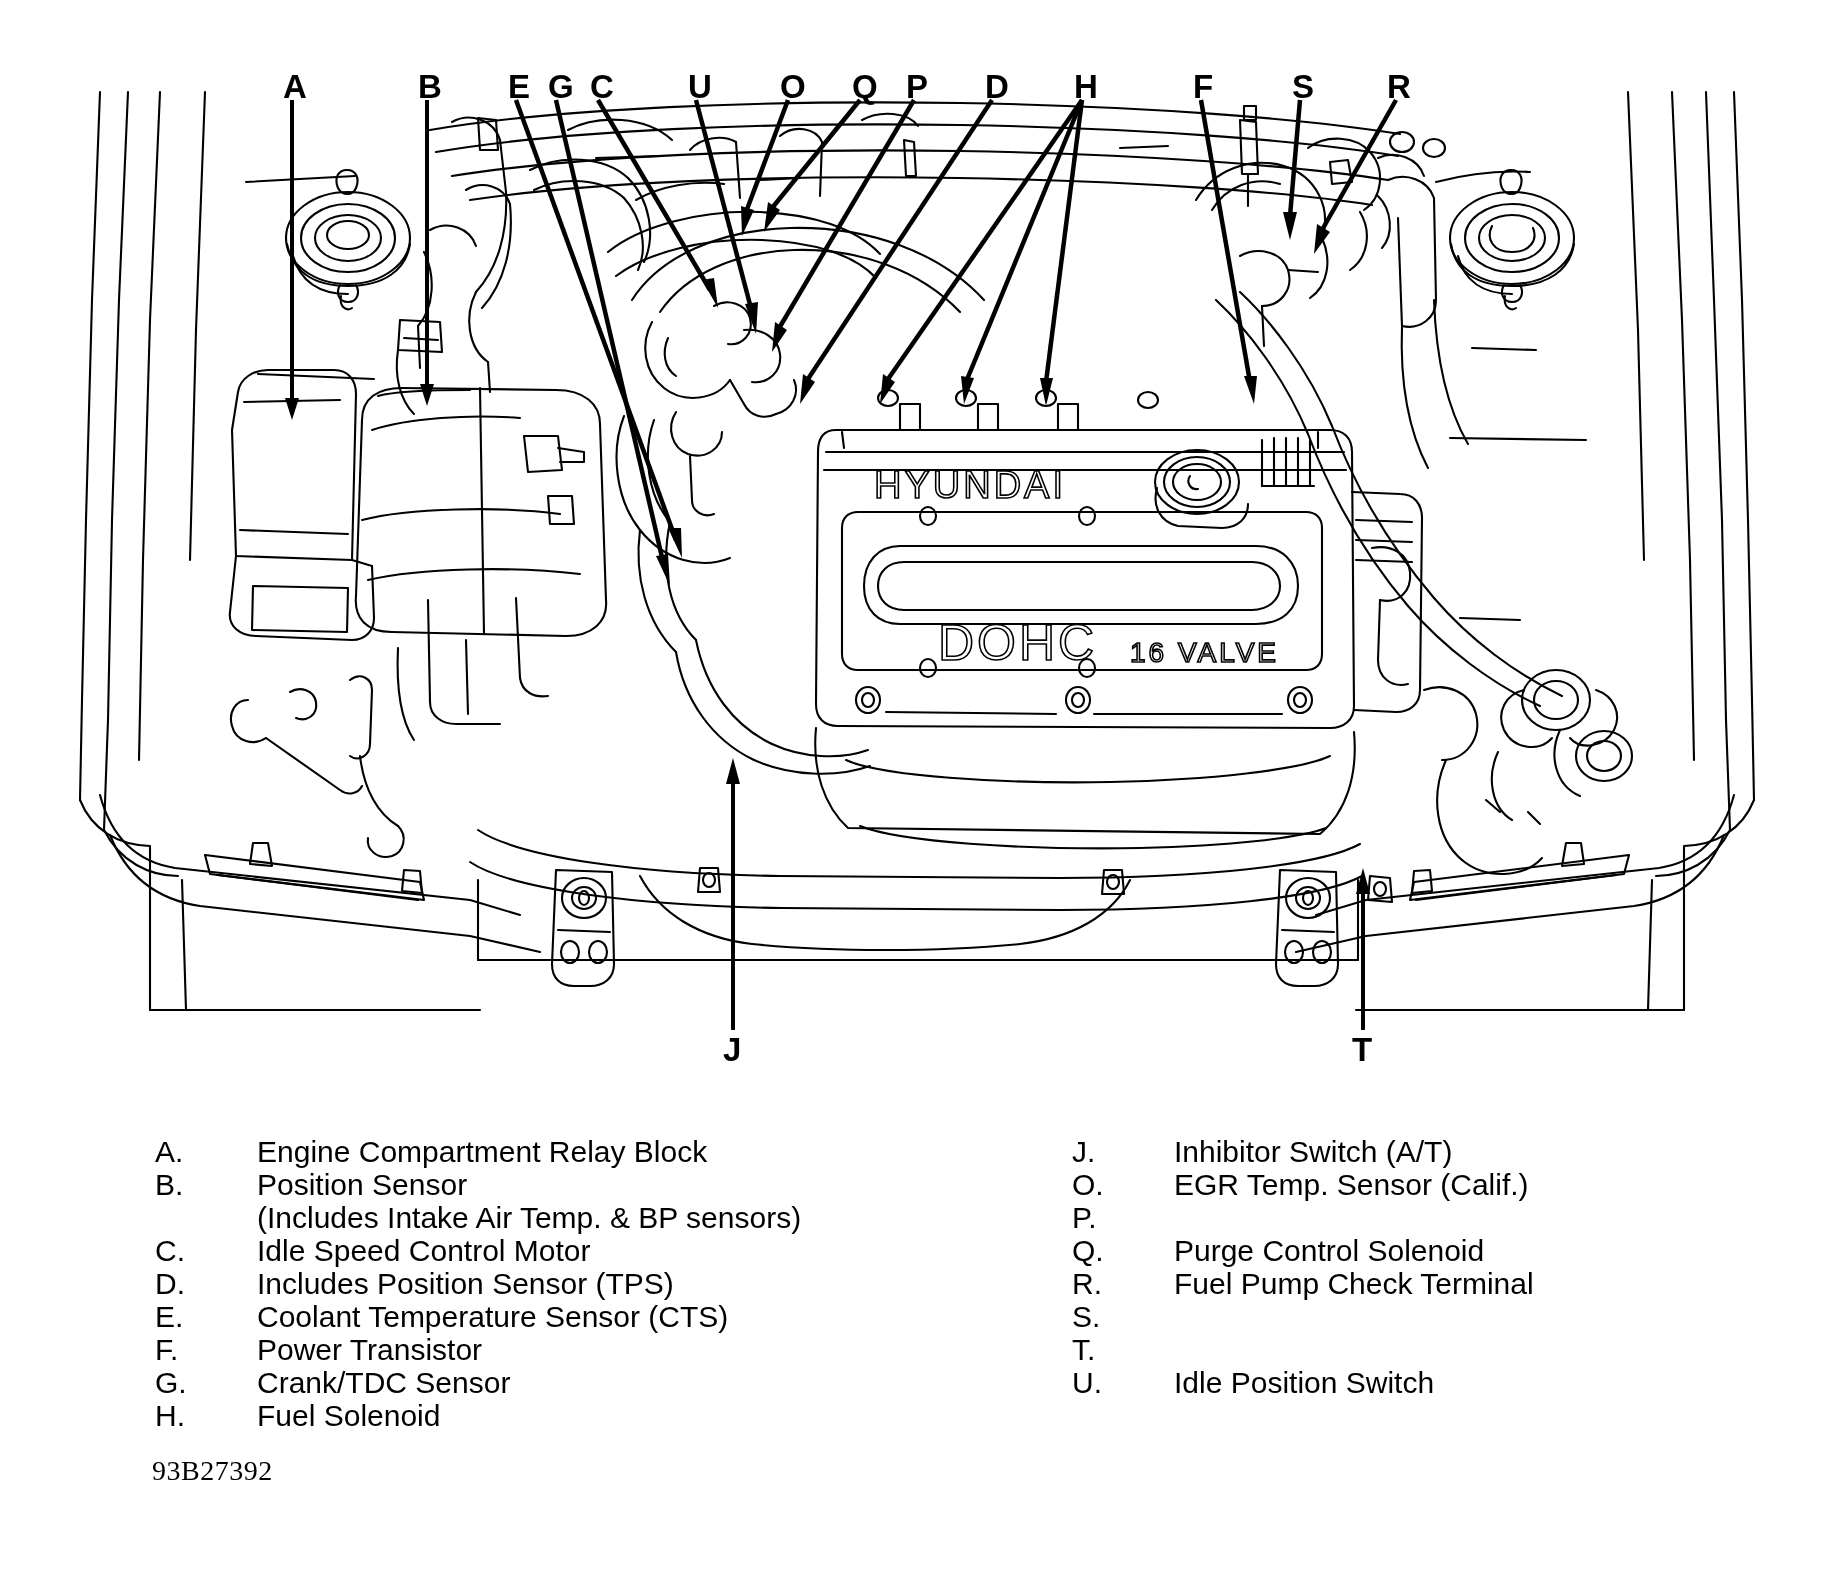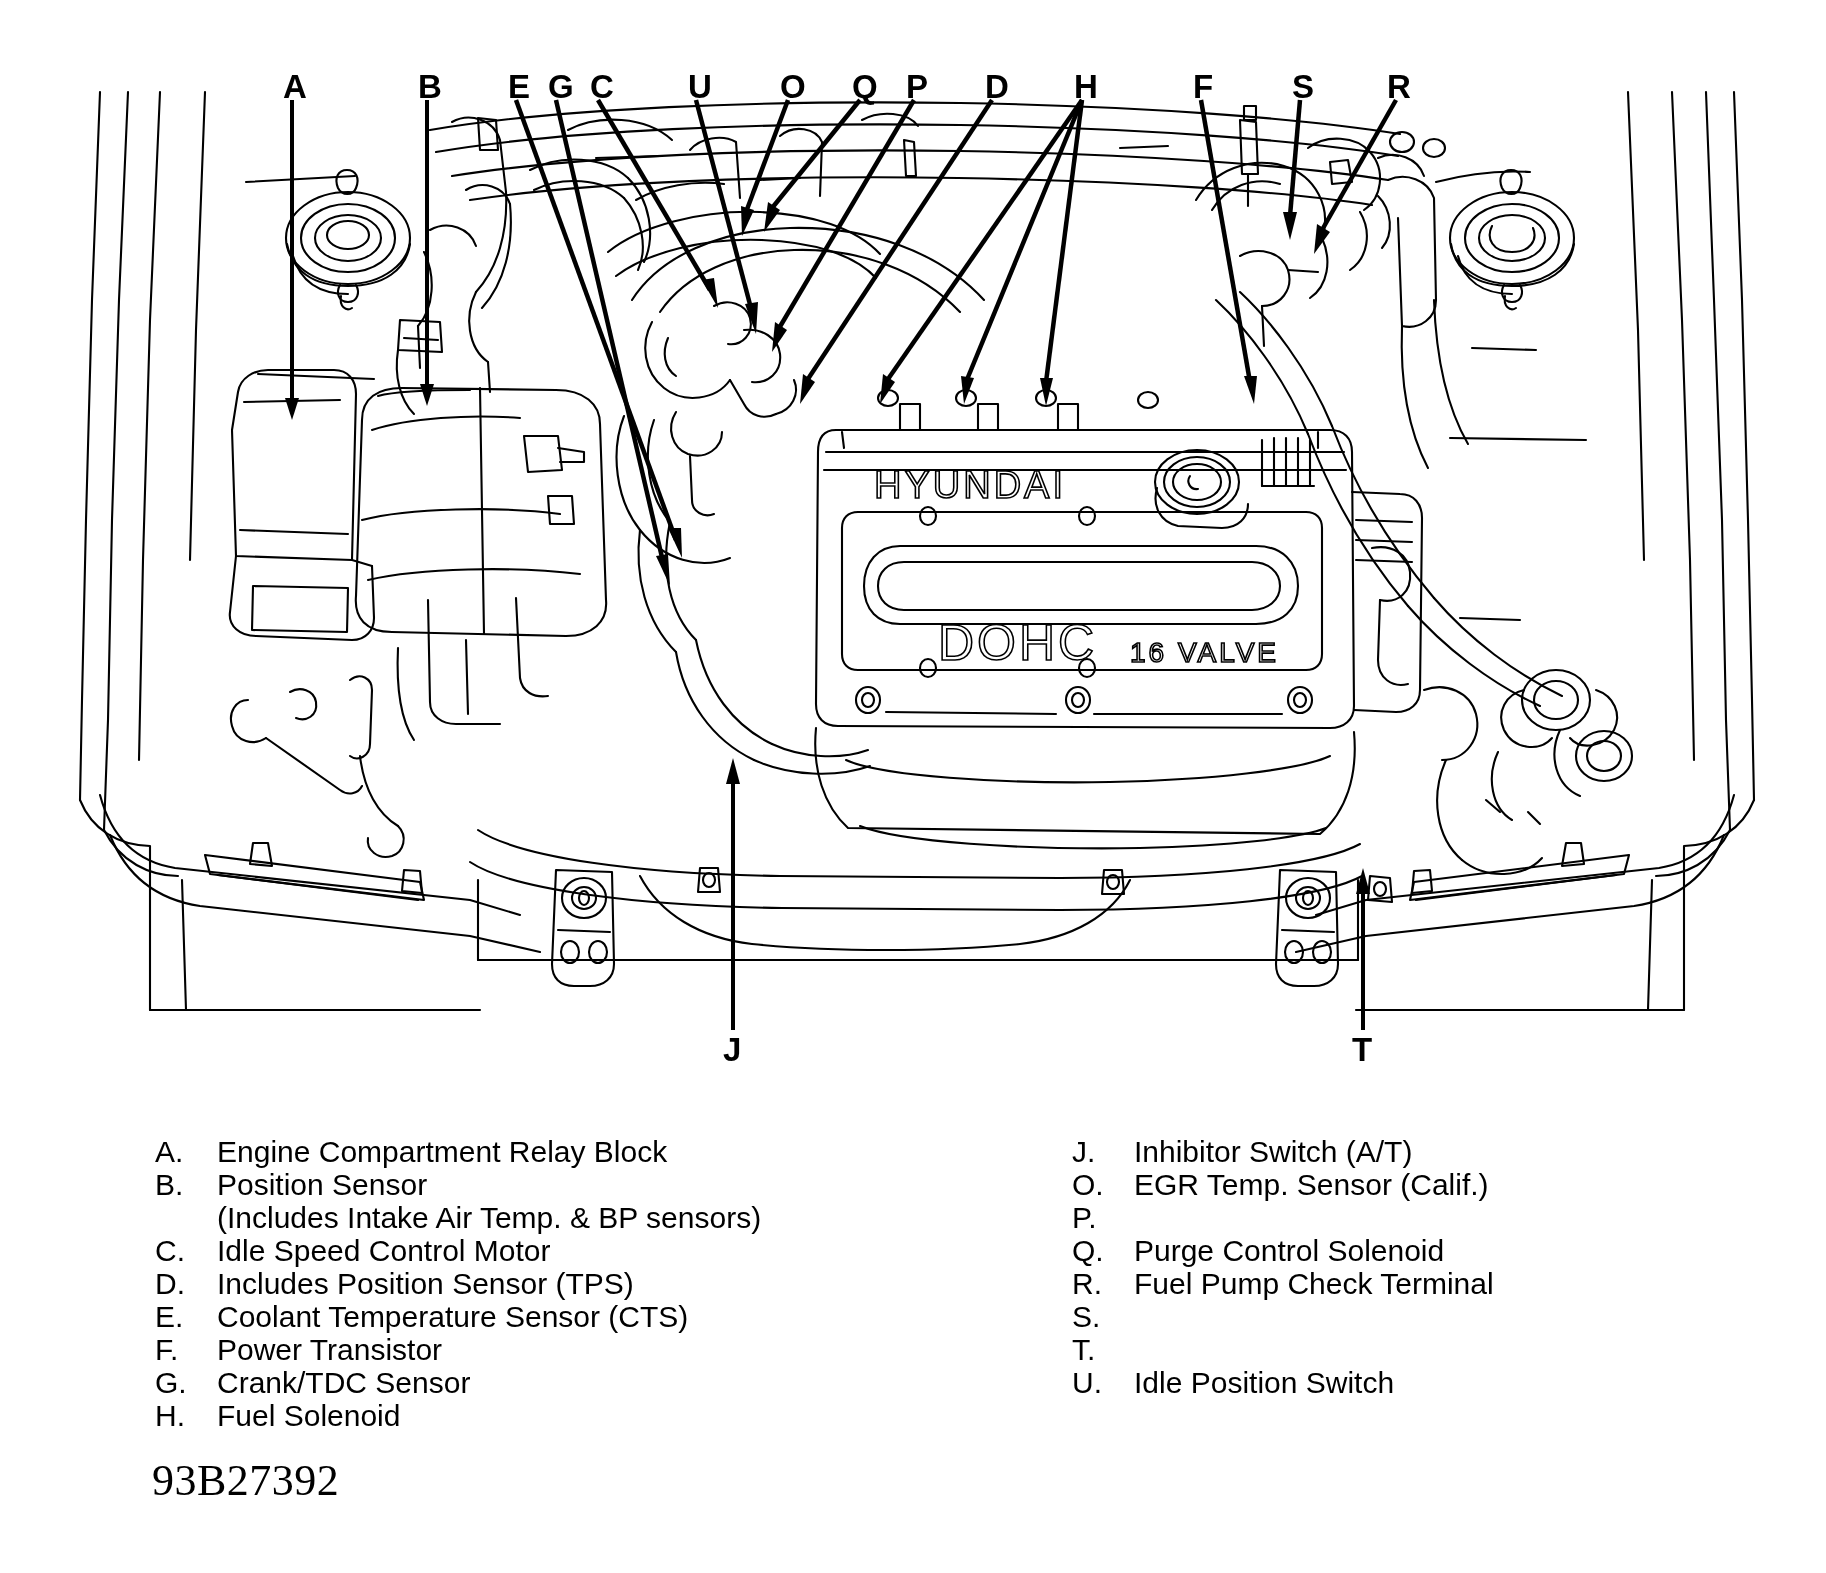--- a/index.html
+++ b/index.html
@@ -79,30 +79,31 @@
     width: 62px;
     flex: 0 0 62px;
     font-size: 30px;
     font-family: "Liberation Sans", sans-serif;
     color: #000000;
   }
   .legend-text {
     font-size: 30px;
     font-family: "Liberation Sans", sans-serif;
     color: #000000;
+    margin-left: 40px;
   }
   .legend-row.continuation .legend-key { visibility: hidden; }
 
   
   #figure-number {
     position: absolute;
     left: 152px;
     top: 1455px;
     font-family: "Liberation Serif", serif;
-    font-size: 44px;
+    font-size: 28px;
     letter-spacing: 0.5px;
     color: #000000;
   }
 
   
   .cover-text {
     font-family: "Liberation Sans", sans-serif;
     fill: none;
     stroke: #000000;
     stroke-width: 1.6;

